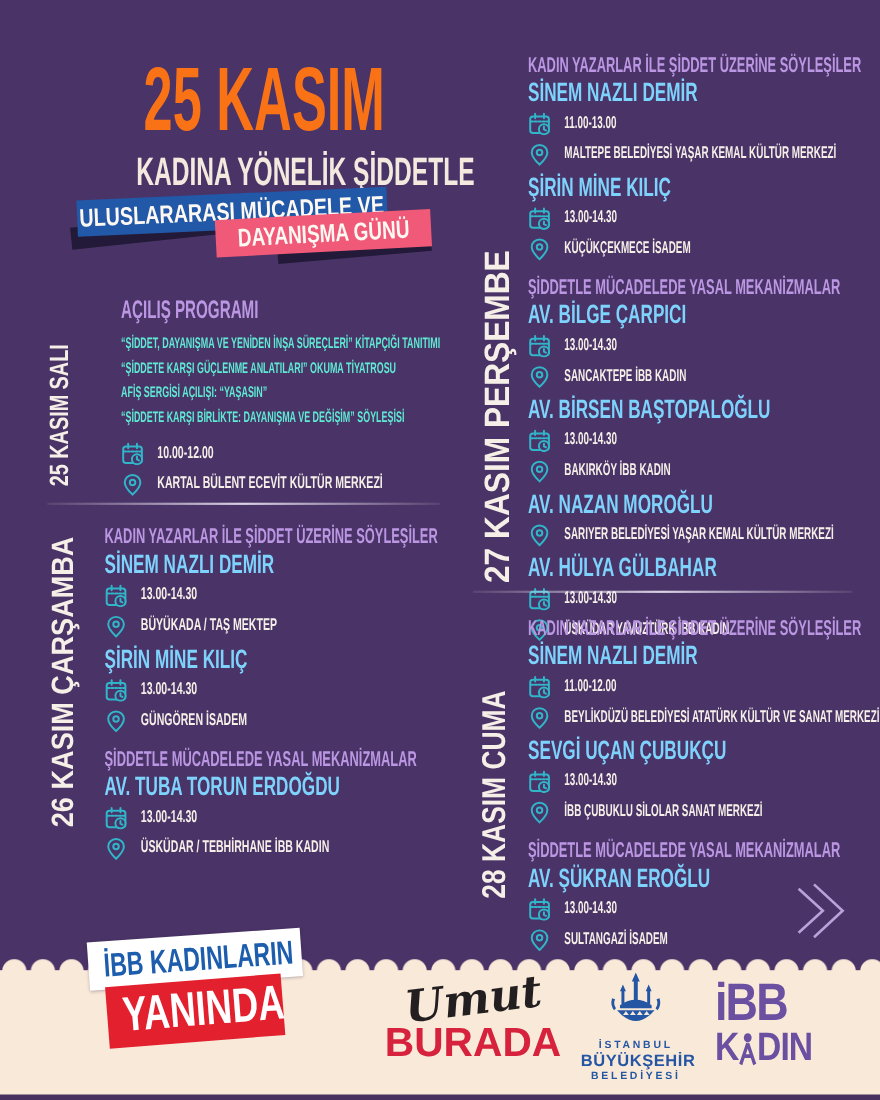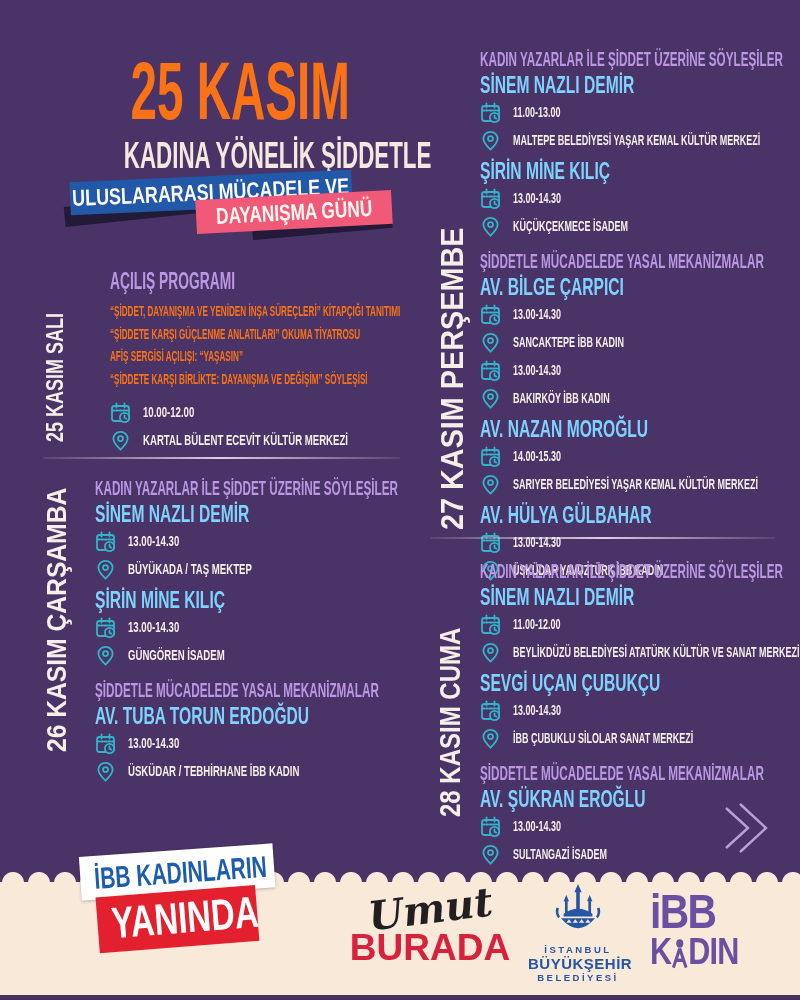--- a/index.html
+++ b/index.html
@@ -25,21 +25,21 @@
   .vlab{position:absolute;color:#f5efe8;white-space:nowrap;transform-origin:0 0;line-height:1.05;}
   .v1{left:42px;top:442px;font-size:24px;transform:rotate(-90deg) scaleX(.75);}
   .v2{left:42px;top:752px;font-size:28px;transform:rotate(-90deg) scaleX(.88);}
   .v3{left:436px;top:530px;font-size:32px;transform:rotate(-90deg) scaleX(.90);}
   .v4{left:434px;top:817px;font-size:30px;transform:rotate(-90deg) scaleX(.80);}
   
   .col{position:absolute;width:322px;}
   .h{font-size:19.5px;line-height:22px;color:#bb97e3;margin:12px 0 4px;}
   .h0{font-size:23px;line-height:26px;color:#bb97e3;margin:0 0 6px;}
   .name{font-size:24px;line-height:22px;color:#7dd3fc;margin:8px 0 4px;}
-  .prog{font-size:14px;line-height:22.5px;color:#f97316;}
+  .prog{font-size:14px;line-height:22.5px;color:#5eead4;}
   .row{display:flex;align-items:center;gap:12px;height:24px;margin-bottom:4px;}
   .row .tx{font-size:15.5px;color:#f5efe8;line-height:1;}
   .ic{width:21px;height:21px;flex:0 0 21px;}
   .mt0{margin-top:0;}
   .sep{position:absolute;height:2px;background:linear-gradient(to right,rgba(255,255,255,.08),rgba(244,238,250,.85) 50%,rgba(255,255,255,.08));}
   .sep1{left:43px;top:457px;width:357px;}
   .sep2{left:430px;top:537px;width:345px;}
   
   .chev{left:720px;top:796px;}
   
@@ -205,39 +205,34 @@
           <use href="#i-cal"></use>
         </svg>
       <span class="tx cnd58">13.00-14.30</span>
     </div>
     <div class="row">
       <svg class="ic" viewBox="0 0 21 21">
           <use href="#i-pin"></use>
         </svg>
       <span class="tx cnd58">SANCAKTEPE İBB KADIN</span>
     </div>
+    <div class="name"><span class="cnd">AV. BİRSEN BAŞTOPALOĞLU</span></div>
     <div class="row">
       <svg class="ic" viewBox="0 0 21 21">
           <use href="#i-cal"></use>
         </svg>
       <span class="tx cnd58">13.00-14.30</span>
     </div>
     <div class="row">
       <svg class="ic" viewBox="0 0 21 21">
           <use href="#i-pin"></use>
         </svg>
       <span class="tx cnd58">BAKIRKÖY İBB KADIN</span>
     </div>
     <div class="name"><span class="cnd">AV. NAZAN MOROĞLU</span></div>
-    <div class="row">
-      <svg class="ic" viewBox="0 0 21 21">
-          <use href="#i-cal"></use>
-        </svg>
-      <span class="tx cnd58">14.00-15.30</span>
-    </div>
     <div class="row">
       <svg class="ic" viewBox="0 0 21 21">
           <use href="#i-pin"></use>
         </svg>
       <span class="tx cnd58">SARIYER BELEDİYESİ YAŞAR KEMAL KÜLTÜR MERKEZİ</span>
     </div>
     <div class="name"><span class="cnd">AV. HÜLYA GÜLBAHAR</span></div>
     <div class="row">
       <svg class="ic" viewBox="0 0 21 21">
           <use href="#i-cal"></use>

